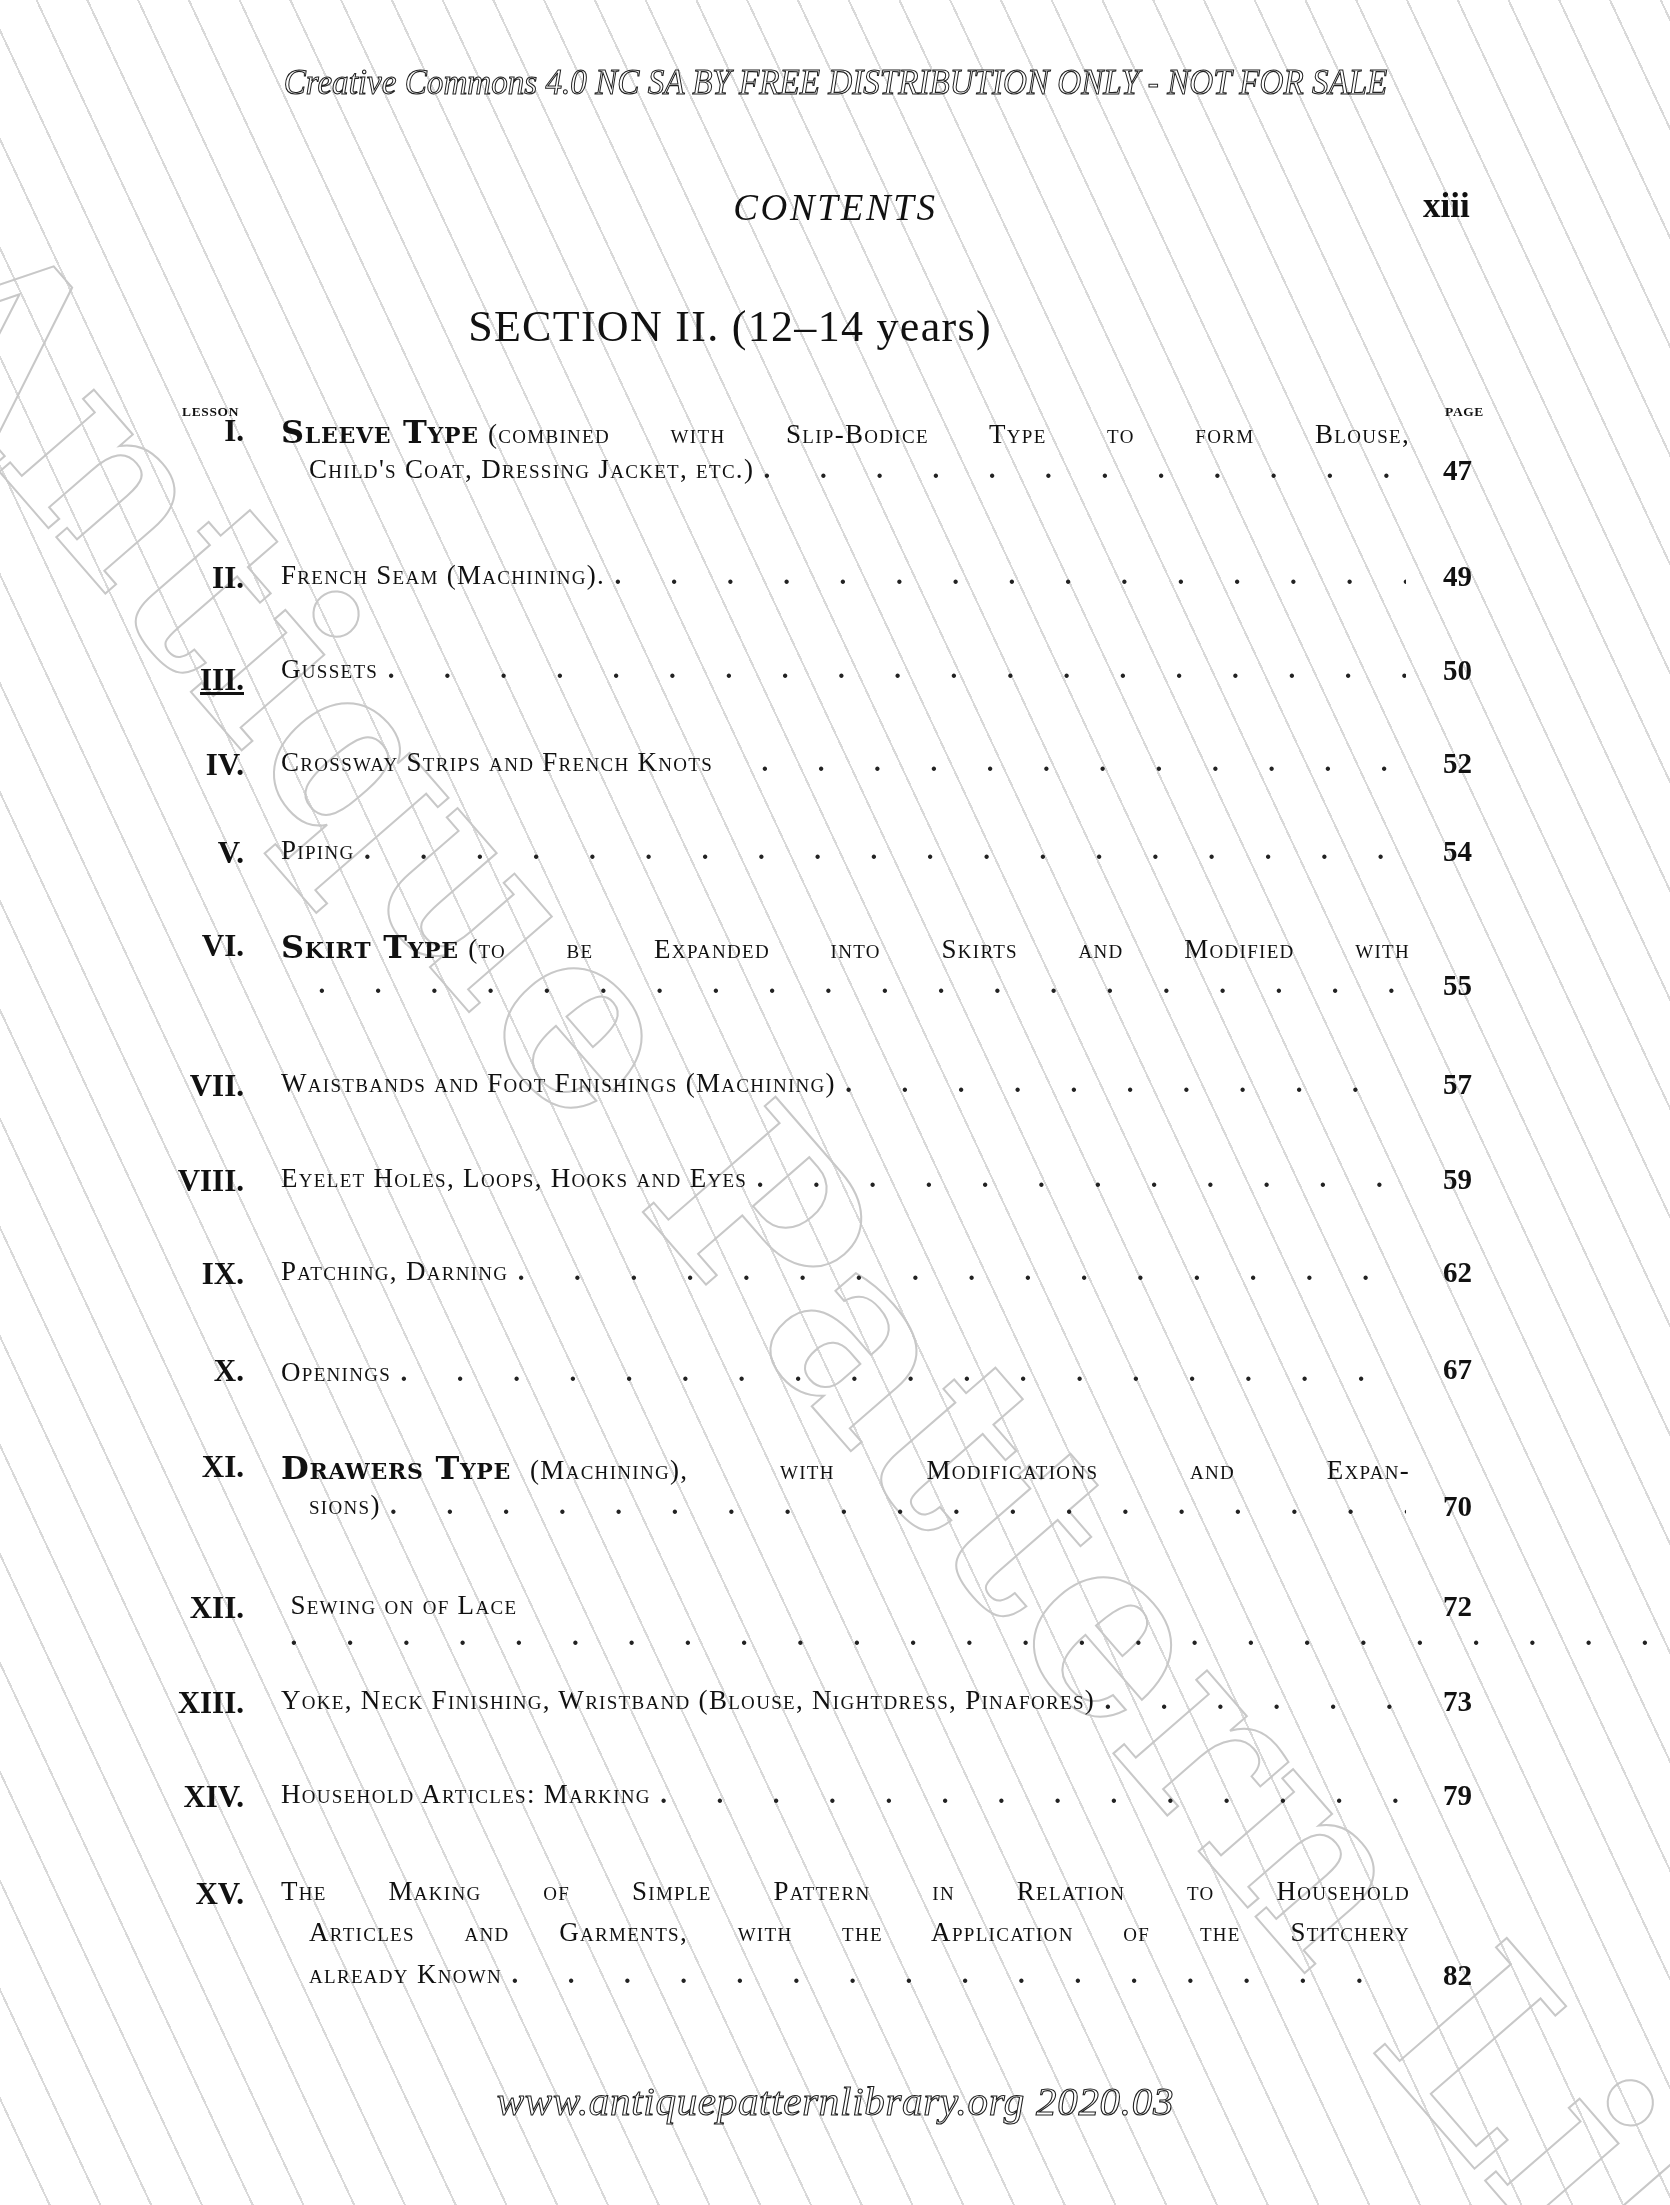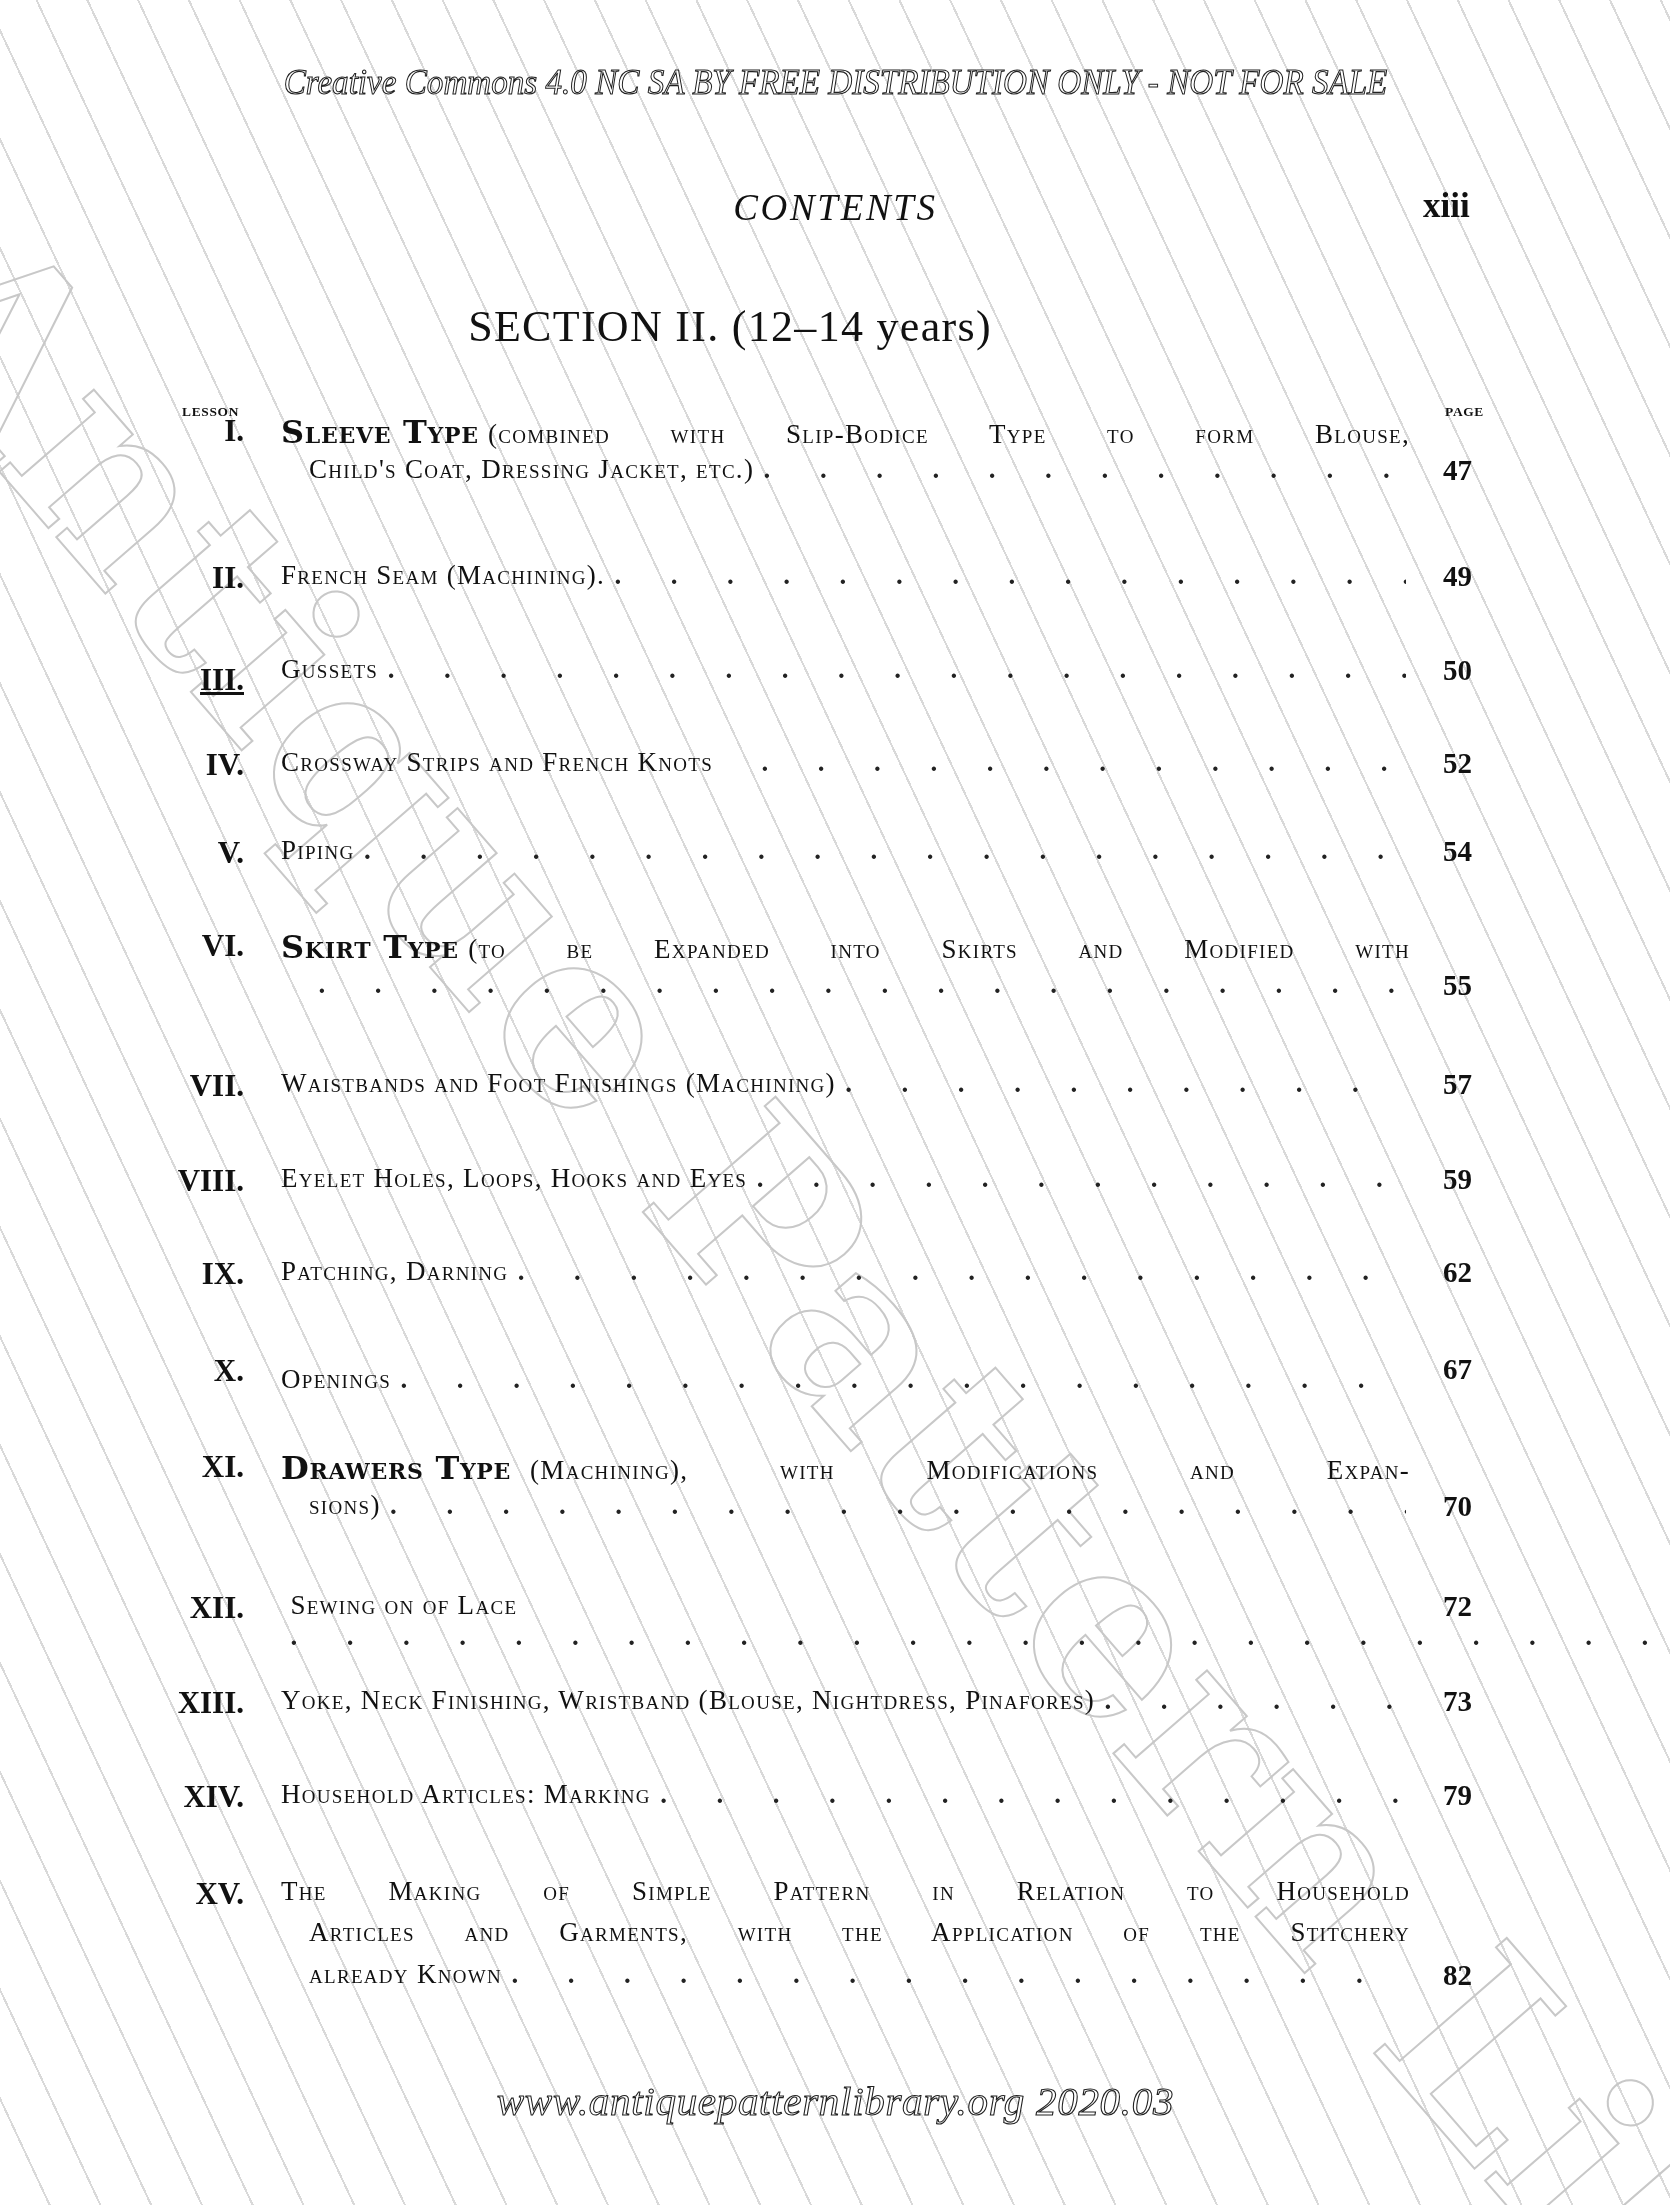--- a/index.html
+++ b/index.html
@@ -171,21 +171,21 @@
     <div class="entry" style="top: 1256px;">
       <div class="num" style="top: 0px;">IX.</div>
       <div class="line" style="top: 0px;">
         <span class="text">Patching, Darning</span>
         <span class="leader"></span>
       </div>
       <div class="page" style="top: 0px;">62</div>
     </div>
     <div class="entry" style="top: 1353px;">
       <div class="num" style="top: 0px;">X.</div>
-      <div class="line" style="top: 11px;">
+      <div class="line" style="top: 4px;">
         <span class="text">Openings</span>
         <span class="leader"></span>
       </div>
       <div class="page" style="top: 0px;">67</div>
     </div>
     <div class="entry" style="top: 1449px;">
       <div class="num" style="top: 0px;">XI.</div>
       <div class="line justify" style="top: 0px;">
         <span class="strong" style="margin-right: 19px;">Drawers Type</span>
         <span class="text">(Machining), with Modifications and Expan-</span>

